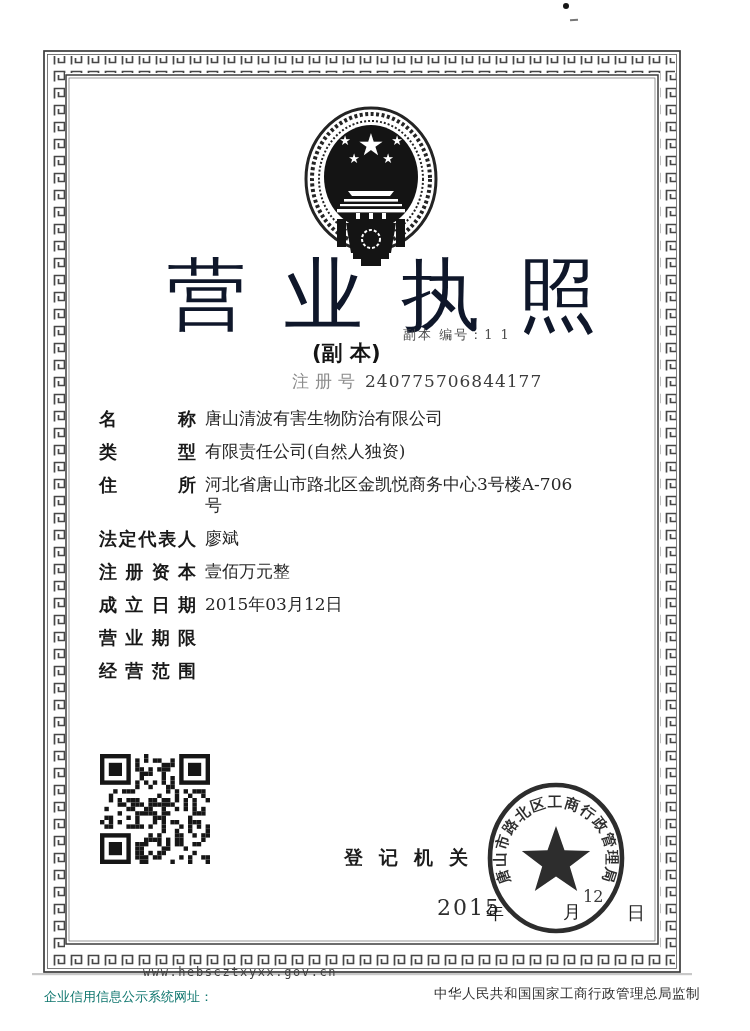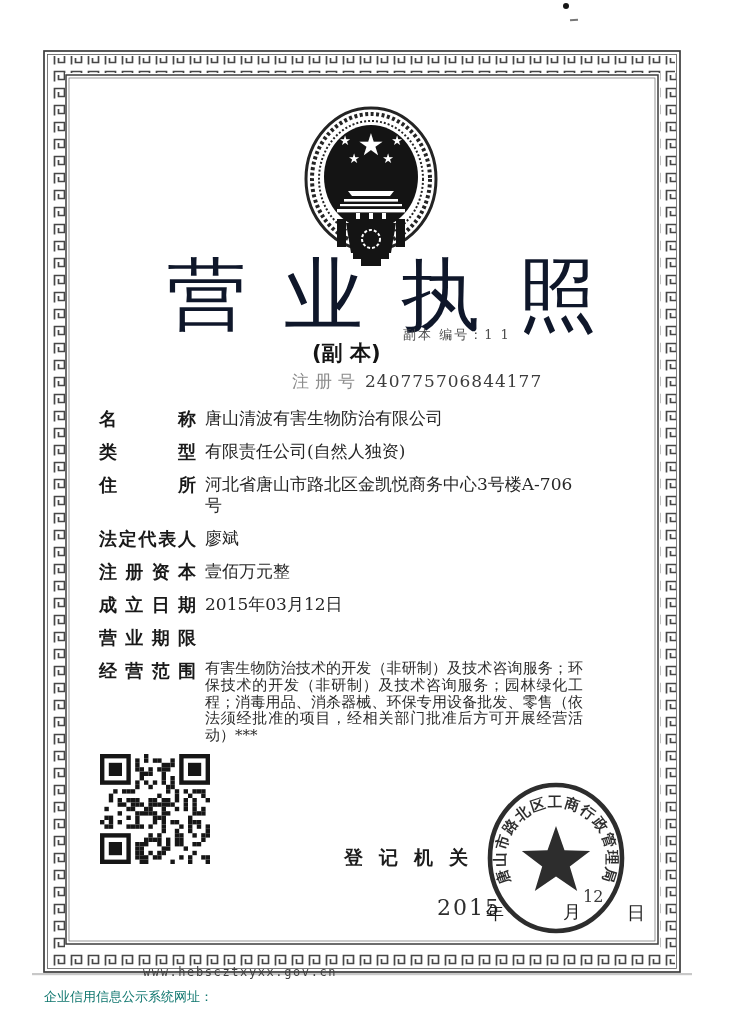--- a/index.html
+++ b/index.html
@@ -183,21 +183,20 @@
       <span class="field-value"></span>
     </div>
 
     <div class="field-row scope">
       <span class="field-label">
           <span>经</span>
           <span>营</span>
           <span>范</span>
           <span>围</span>
         </span>
-      <span class="field-value">有害生物防治技术的开发（非研制）及技术咨询服务；环保技术的开发（非研制）及技术咨询服务；园林绿化工程；消毒用品、消杀器械、环保专用设备批发、零售（依法须经批准的项目，经相关部门批准后方可开展经营活动）***</span>
     </div>
   </div>
 
   <svg class="abs" id="qr-code-svg" style="left:100px;top:754px" width="110" height="110" viewBox="0 0 110 110">
       <rect x="44" y="0" width="4.4" height="4.4" fill="#161616"></rect>
       <rect x="35.2" y="4.4" width="4.4" height="4.4" fill="#161616"></rect>
       <rect x="44" y="4.4" width="4.4" height="4.4" fill="#161616"></rect>
       <rect x="52.800000000000004" y="4.4" width="4.4" height="4.4" fill="#161616"></rect>
       <rect x="57.2" y="4.4" width="4.4" height="4.4" fill="#161616"></rect>
       <rect x="70.4" y="4.4" width="4.4" height="4.4" fill="#161616"></rect>
@@ -397,14 +396,15 @@
     </defs>
     <ellipse cx="76" cy="80" rx="66" ry="73" fill="none" stroke="#1c1c1c" stroke-width="4.6"></ellipse>
     <polygon points="76,48 84.5,72.3 110.2,72.9 89.8,88.5 97.2,113.1 76,98.5 54.8,113.1 62.2,88.5 41.8,72.9 67.5,72.3" fill="#1c1c1c"></polygon>
     <text font-size="14.5" font-weight="bold" fill="#1c1c1c" font-family="DejaVu Sans, sans-serif" letter-spacing="1">
       <textPath href="#sealArc" startOffset="2" textLength="208">唐山市路北区工商行政管理局</textPath>
     </text>
   </svg>
 
   <div class="abs footer-url">www.hebscztxyxx.gov.cn</div>
   <div class="abs footer-left">企业信用信息公示系统网址：</div>
+  <div class="abs footer-right">中华人民共和国国家工商行政管理总局监制</div>
 
 </div>
 
 </body></html>

